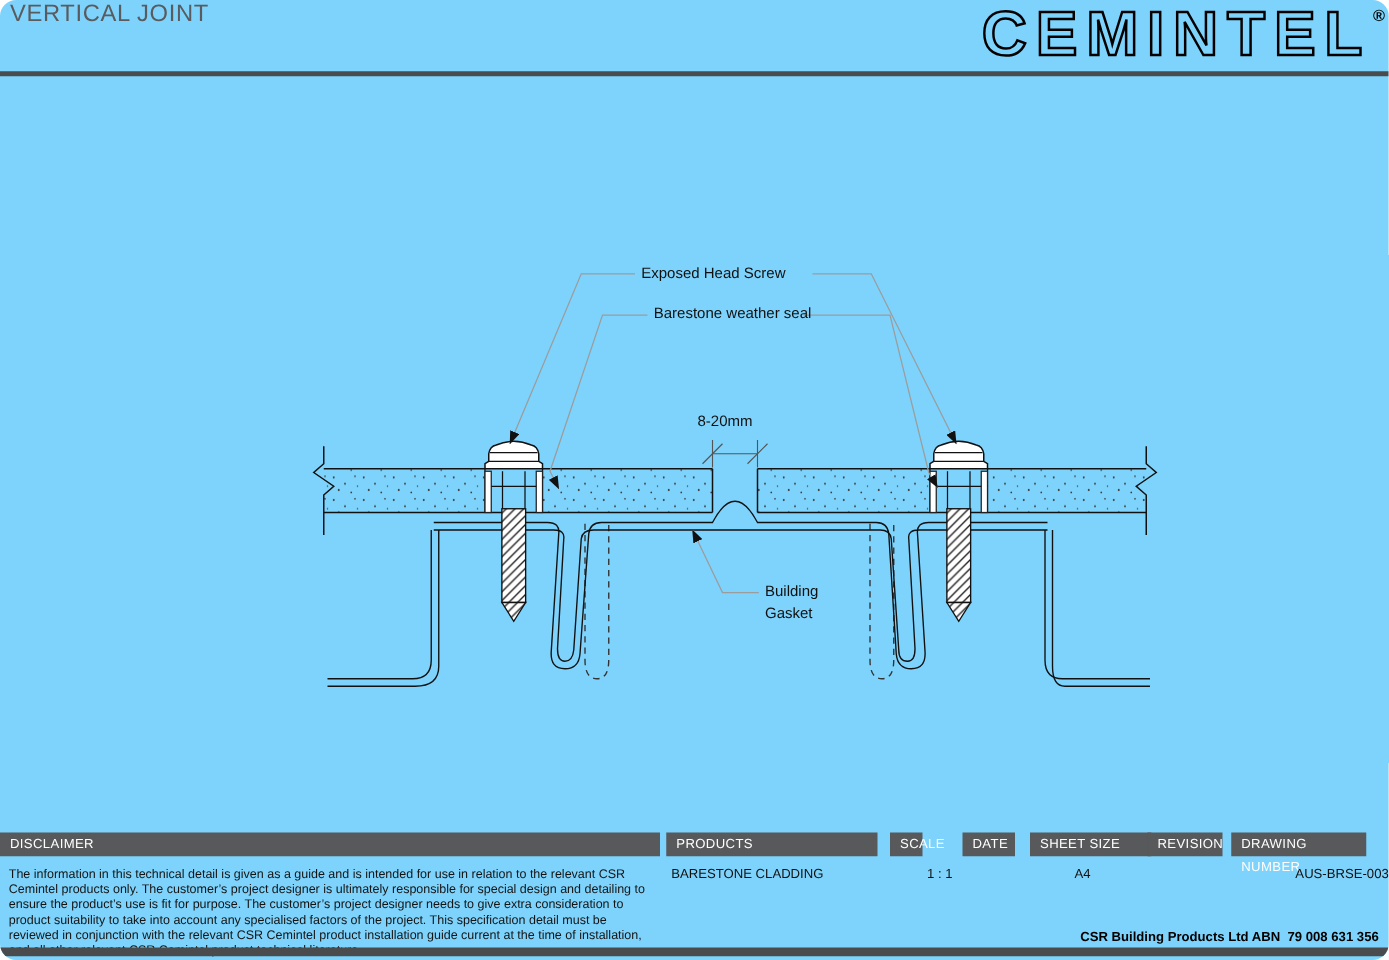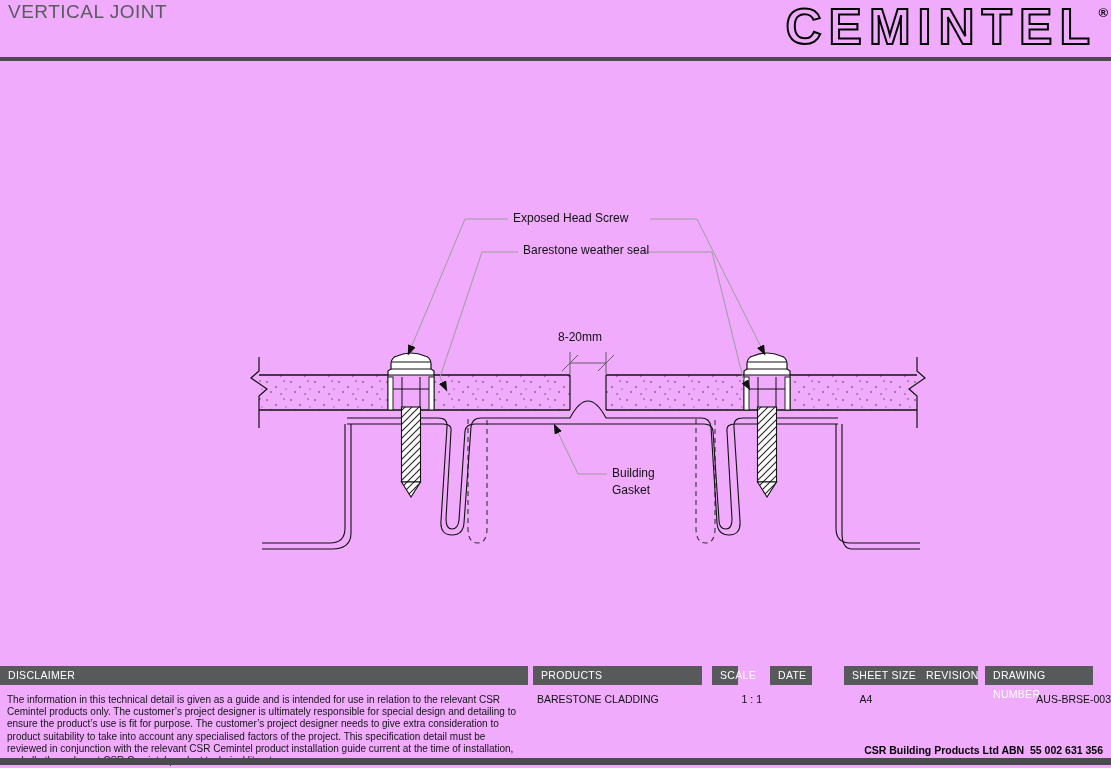--- a/index.html
+++ b/index.html
@@ -1,17 +1,17 @@
 <!DOCTYPE html>
 <html><head>
 <meta charset="utf-8">
 <style>
   html,body{margin:0;padding:0;background:#fff;}
-  #page{position:relative;width:1111px;height:768px;background:#f0abfc;overflow:hidden;
-        font-family:"Liberation Sans", sans-serif;color:#111;}
+  #page{position:relative;width:1111px;height:768px;background:#7dd3fc;overflow:hidden;
+        font-family:"Liberation Sans", sans-serif;color:#111;border-radius:13px;}
   .abs{position:absolute;}
 
   
   #title{left:8px;top:1px;font-size:19px;letter-spacing:.5px;color:#5a5b5e;}
   #logo{right:14px;top:2px;font-size:50px;font-weight:700;letter-spacing:7px;
         color:transparent;-webkit-text-stroke:2px #000;line-height:1;}
   @supports not (-webkit-text-stroke:1px #000){ #logo{color:#000;} }
   #logo-reg{right:3px;top:5px;font-size:13px;color:#000;font-weight:700;}
   #toprule{left:0;top:57px;width:1111px;height:4px;background:#4a4b4d;}
 
@@ -125,28 +125,28 @@
 
   <div class="abs dlabel" id="lbl-screw">Exposed Head Screw</div>
   <div class="abs dlabel" id="lbl-seal">Barestone weather seal</div>
   <div class="abs dlabel" id="lbl-dim">8-20mm</div>
   <div class="abs dlabel" id="lbl-gasket">Building Gasket</div>
 
   <div class="abs bar" style="left:0;width:528px">DISCLAIMER</div>
   <div class="abs bar" style="left:533px;width:169px">PRODUCTS</div>
   <div class="abs bar" style="left:712px;width:26px">SCALE</div>
   <div class="abs bar" style="left:770px;width:42px">DATE</div>
-  <div class="abs bar" style="left:844px;width:97px">SHEET SIZE</div>
+  <div class="abs bar" style="left:824px;width:97px">SHEET SIZE</div>
   <div class="abs bar" style="left:918px;width:60px">REVISION</div>
   <div class="abs bar" style="left:985px;width:108px">DRAWING NUMBER</div>
 
   <div class="abs val" style="left:537px">BARESTONE CLADDING</div>
   <div class="abs val" style="left:712px;width:50px;text-align:right">1 : 1</div>
   <div class="abs val" style="left:770px;width:42px;text-align:center"></div>
   <div class="abs val" style="left:824px;width:84px;text-align:center">A4</div>
   <div class="abs val" style="left:918px;width:60px;text-align:center"></div>
   <div class="abs val" style="left:985px;width:126px;text-align:right">AUS-BRSE-003</div>
 
   <div class="abs" id="disclaimer">The information in this technical detail is given as a guide and is intended for use in relation to the relevant CSR Cemintel products only. The customer’s project designer is ultimately responsible for special design and detailing to ensure the product’s use is fit for purpose. The customer’s project designer needs to give extra consideration to product suitability to take into account any specialised factors of the project. This specification detail must be reviewed in conjunction with the relevant CSR Cemintel product installation guide current at the time of installation, and all other relevant CSR Cemintel product technical literature.</div>
-  <div class="abs" id="abn">CSR Building Products Ltd ABN  55 002 631 356</div>
+  <div class="abs" id="abn">CSR Building Products Ltd ABN  79 008 631 356</div>
   <div class="abs" id="botrule"></div>
 
 </div>
 
 </body></html>

